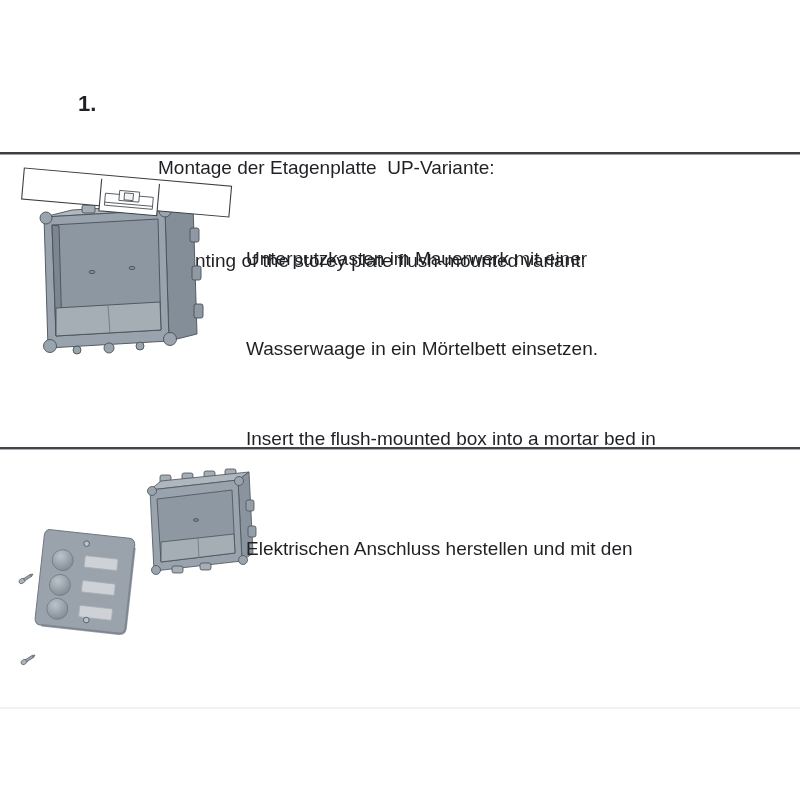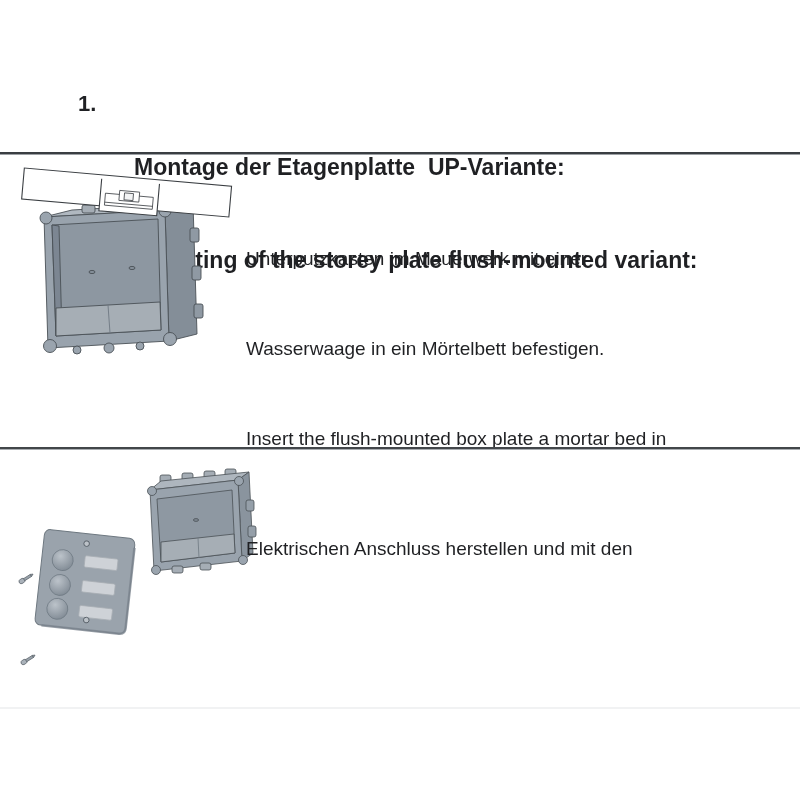--- a/index.html
+++ b/index.html
@@ -5,21 +5,21 @@
   html,body{margin:0;padding:0;}
   body{
     width:800px;height:800px;background:#ffffff;position:relative;overflow:hidden;
     font-family:"Liberation Sans", sans-serif;color:#1f2023;
   }
   .abs{position:absolute;}
   .step-number{
     left:78px;top:91px;font-size:22px;font-weight:bold;white-space:pre;
   }
   .titles{
-    left:134px;top:90px;width:640px;font-size:23px;font-weight:bold;line-height:31px;white-space:pre;
+    left:158px;top:90px;width:640px;font-size:19px;font-weight:normal;line-height:31px;white-space:pre;
   }
   .rule{left:0;width:800px;}
   .rule-top{top:152px;height:2px;background:#3a3e42;border-bottom:1px solid #9da1a5;}
   .rule-mid{top:447px;height:2px;background:#42464a;border-bottom:1px solid #a9adb1;}
   .rule-faint{top:707px;height:2px;background:#f1f2f3;}
   .instruction{
     left:246px;width:525px;font-size:19px;line-height:30px;white-space:pre;
   }
   .instr-1{top:184px;}
   .instr-2{top:474px;}
@@ -87,22 +87,22 @@
     <path d="M 90 10 L 90 42 L 148 42 L 148 10" fill="#ffffff"></path>
     <rect x="95" y="24" width="48" height="12" fill="#ffffff" stroke-width="0.8"></rect>
     <rect x="109" y="20" width="20" height="10" fill="#ffffff" stroke-width="0.8"></rect>
     <rect x="114" y="22" width="9" height="7" fill="#f2f3f4" stroke-width="0.8"></rect>
     <line x1="95" y1="33" x2="143" y2="33" stroke-width="0.8"></line>
   </g>
 </svg>
 
 <div class="abs instruction instr-1">
   <div>Unterputzkasten im Mauerwerk mit einer</div>
-  <div>Wasserwaage in ein Mörtelbett befestigen.</div>
-  <div>Insert the flush-mounted box plate a mortar bed in</div>
+  <div>Wasserwaage in ein Mörtelbett einsetzen.</div>
+  <div>Insert the flush-mounted box into a mortar bed in</div>
 </div>
 
 <div class="abs rule rule-mid"></div>
 
 <svg class="abs illu-2" width="260" height="230" viewBox="0 0 260 230">
 
   <g stroke="#4a5056" stroke-width="0.8" stroke-linejoin="round">
 
     <rect x="160" y="17" width="11" height="9" rx="2" fill="#a5adb5"></rect>
     <rect x="182" y="15" width="11" height="9" rx="2" fill="#a5adb5"></rect>

